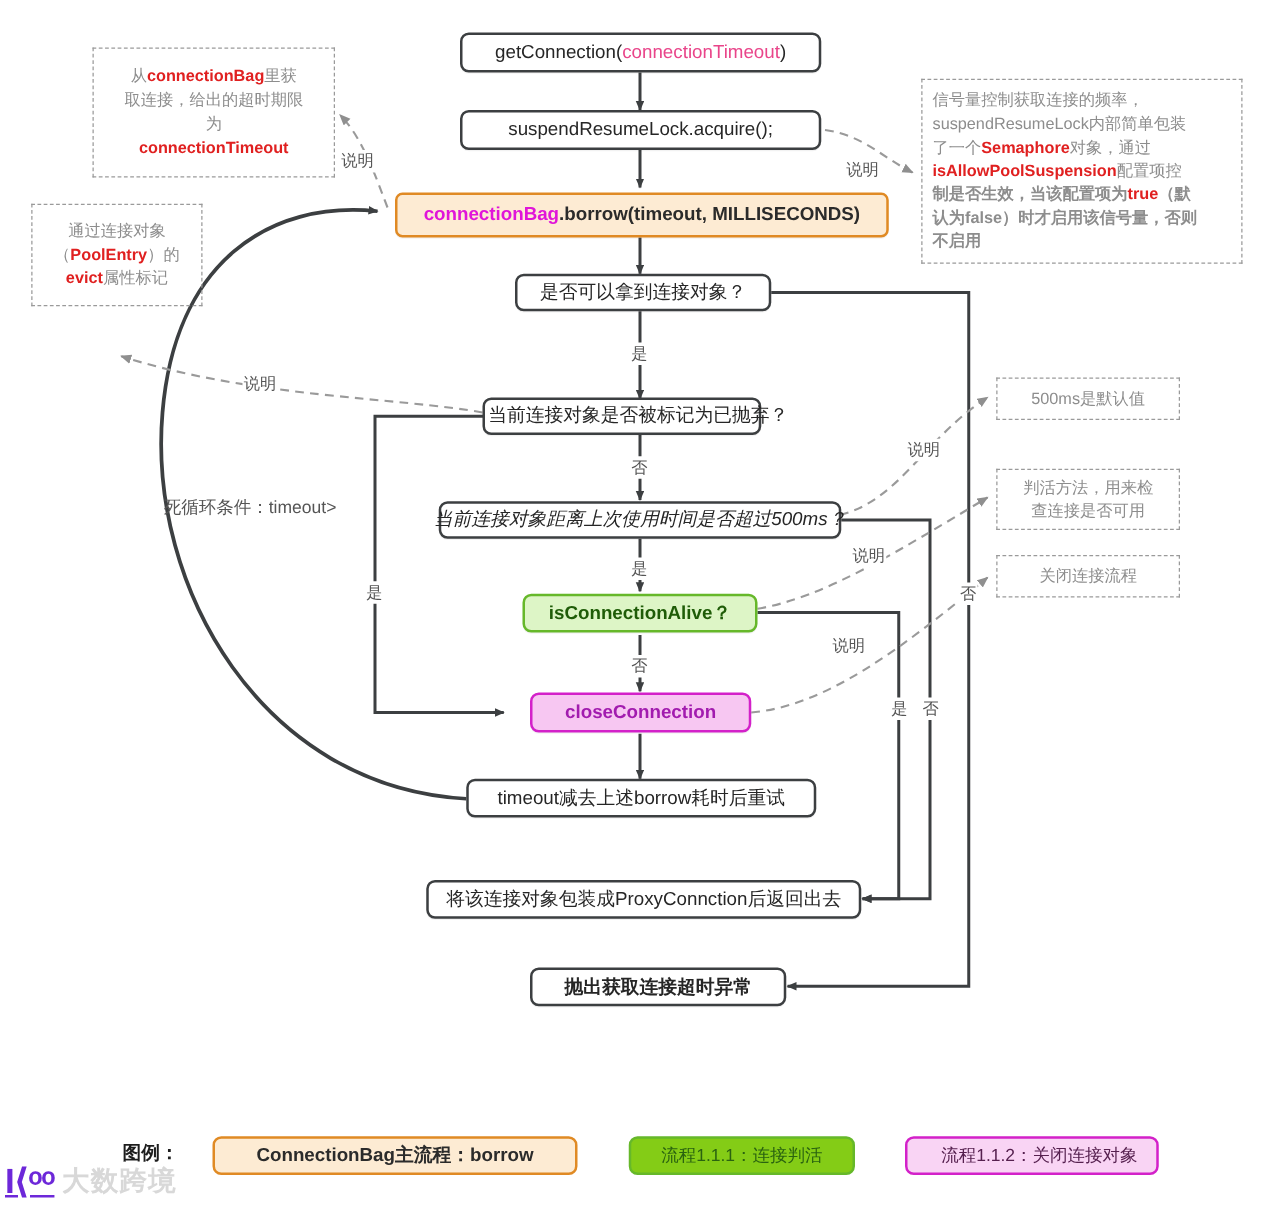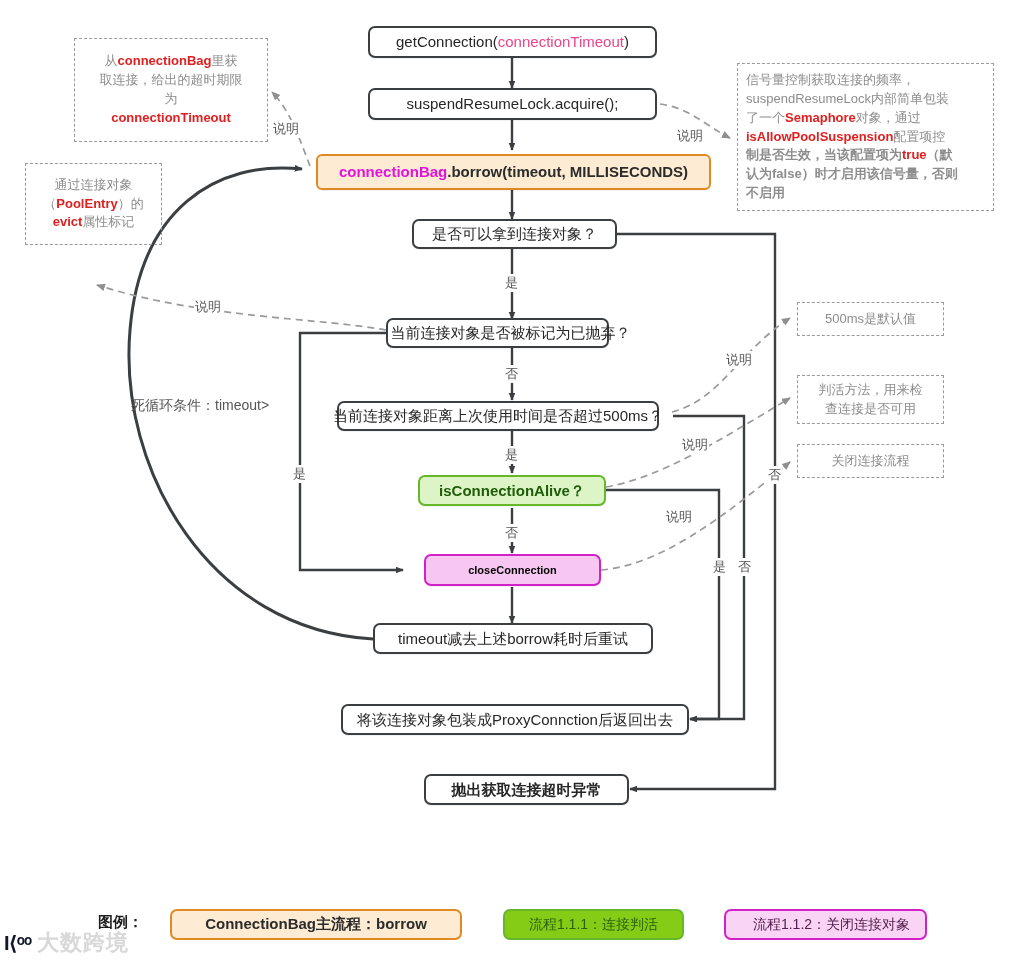--- a/index.html
+++ b/index.html
@@ -23,22 +23,22 @@
   .node.orange{
     background:#fdebd3;border-color:#e08a24;color:#2b2b2b;
     font-weight:bold;font-size:15px;border-width:2px;border-radius:6px;
   }
   .node.orange .hl{color:#e015d9;}
   .node.green{
     background:#ddf5c6;border-color:#66b82a;color:#1f5c08;
     font-weight:bold;font-size:15px;border-radius:7px;
   }
   .node.violet{
-    background:#f7c7f2;border-color:#d321c9;color:#000000;
-    font-weight:bold;font-size:11px;border-radius:7px;
+    background:#f7c7f2;border-color:#d321c9;color:#a21caf;
+    font-weight:bold;font-size:15px;border-radius:7px;
   }
   .pink{color:#e9458a;}
 
   
   .note{
     position:absolute;box-sizing:border-box;
     border:1.6px dashed #9a9a9a;background:transparent;
     color:#8d8d8d;font-size:13px;line-height:1.45;
     display:flex;align-items:center;justify-content:center;
     text-align:center;padding:6px 8px;
@@ -69,21 +69,21 @@
   .legend-item.violet{background:#f9d4f4;border:2px solid #d321c9;color:#56204f;}
 
   
   .watermark{
     position:absolute;left:4px;top:928px;
     display:flex;align-items:center;gap:6px;
     color:#d8d8d8;font-size:22px;font-weight:bold;letter-spacing:1px;
     user-select:none;
   }
   .watermark .mark{
-    font-size:20px;color:#0f172a;font-weight:bold;letter-spacing:-1px;
+    font-size:28px;color:#6d28d9;font-weight:bold;letter-spacing:-1px;text-decoration:underline;
   }
 </style>
 </head>
 <body>
 
 <div id="stage">
 
   <svg id="wires" viewBox="0 0 1024 966">
     <defs>
       <marker id="ah" markerWidth="10" markerHeight="10" refX="7.2" refY="3.4" orient="auto" markerUnits="userSpaceOnUse">
@@ -155,21 +155,21 @@
   </div>
 
   <div class="node plain" style="left:412px;top:219px;width:205px;height:30px;">
     <span>是否可以拿到连接对象？</span>
   </div>
 
   <div class="node plain" style="left:386px;top:318px;width:223px;height:30px;padding-left:26px;">
     <span>当前连接对象是否被标记为已抛弃？</span>
   </div>
 
-  <div class="node plain" style="left:337px;top:401px;width:322px;height:30px;">
+  <div class="node plain" style="left:351px;top:401px;width:322px;height:30px;font-style:italic;">
     <span>当前连接对象距离上次使用时间是否超过500ms？</span>
   </div>
 
   <div class="node green" style="left:418px;top:475px;width:188px;height:31px;">
     <span>isConnectionAlive？</span>
   </div>
 
   <div class="node violet" style="left:424px;top:554px;width:177px;height:32px;">
     <span>closeConnection</span>
   </div>

